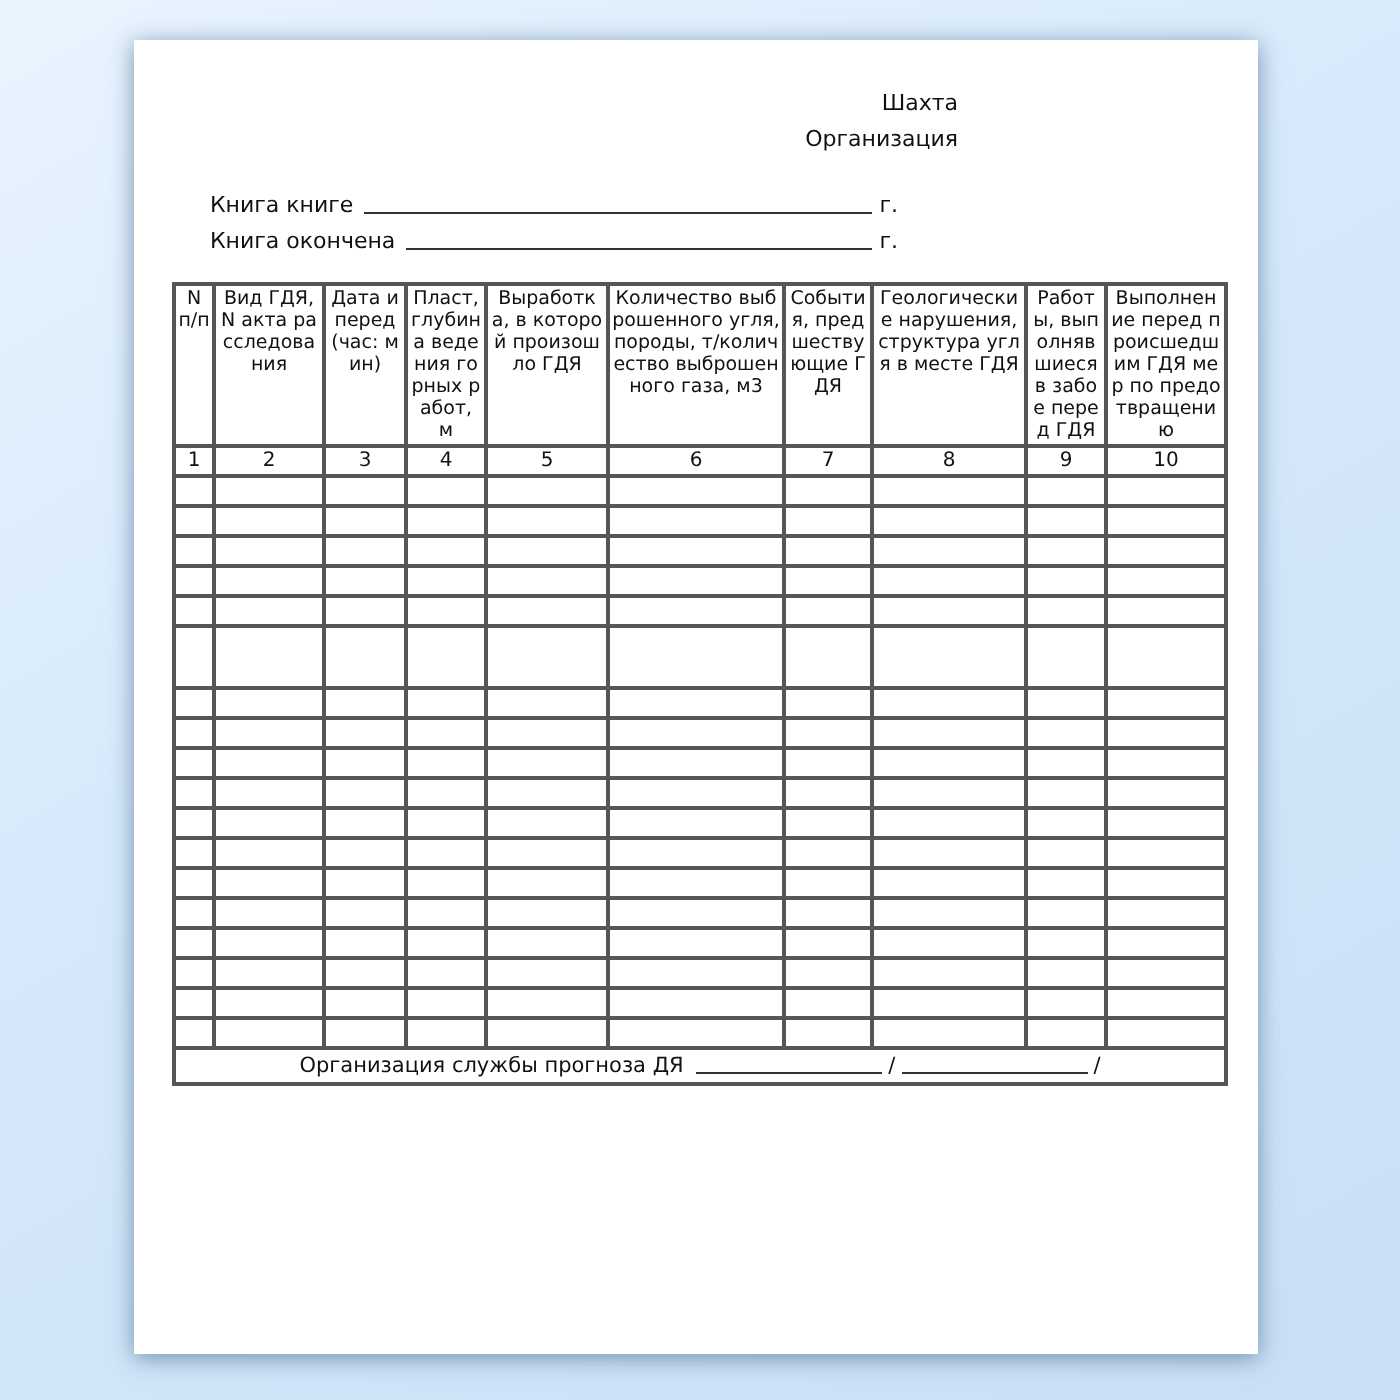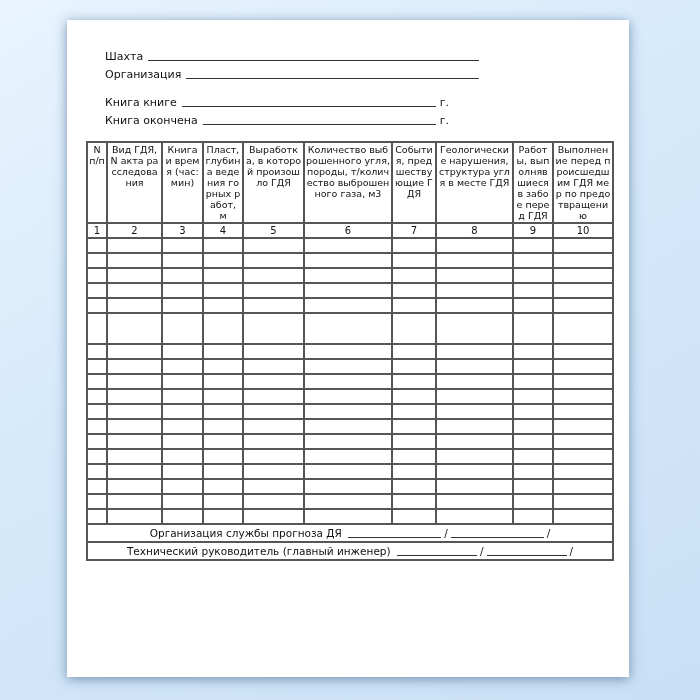--- a/index.html
+++ b/index.html
@@ -8,21 +8,21 @@
     background:linear-gradient(150deg,#e9f4fe 0%,#d7eafb 40%,#c9dff5 100%);
     font-family:"DejaVu Sans",sans-serif;color:#111;
   }
   .page{
     position:absolute;left:67px;top:20px;width:562px;height:657px;
     background:#ffffff;
     box-shadow:0 2px 11px rgba(104,136,168,0.9);
   }
   .fields{position:absolute;left:38px;top:25px;}
   .fieldrow{display:flex;align-items:flex-end;height:18px;font-size:11px;}
-  .fieldrow.w1{width:374px;}
+  .fieldrow.w1{width:374px;flex-direction:column;}
   .fieldrow.w2{width:344px;}
   .vgap{height:10px;}
   .fill{flex:1;border-bottom:1px solid #333;height:1px;margin:0 0 2px 5px;}
   .suffix{margin-left:4px;}
 
   table.gdya{
     position:absolute;left:19px;top:121px;width:448px;
     table-layout:fixed;border-collapse:separate;border-spacing:0;
     border:1px solid #565656;background:#fff;
   }
@@ -85,21 +85,21 @@
       <col class="c6">
         <col class="c7">
         <col class="c8">
         <col class="c9">
         <col class="c10">
     </colgroup>
     <tbody>
       <tr class="header">
         <td>N п/п</td>
         <td>Вид ГДЯ, N акта расследования</td>
-        <td>Книга и время (час: мин)</td>
+        <td>Дата и перед (час: мин)</td>
         <td>Пласт, глубина ведения горных работ, м</td>
         <td>Выработка, в которой произошло ГДЯ</td>
         <td>Количество выброшенного угля, породы, т/количество выброшенного газа, м3</td>
         <td>События, предшествующие ГДЯ</td>
         <td>Геологические нарушения, структура угля в месте ГДЯ</td>
         <td>Работы, выполнявшиеся в забое перед ГДЯ</td>
         <td>Выполнение перед происшедшим ГДЯ мер по предотвращению</td>
       </tr>
       <tr class="numrow">
         <td>1</td>
@@ -329,23 +329,17 @@
           <td></td>
           <td></td>
           <td></td>
         </tr>
         <tr class="sig sig1">
         <td colspan="10">
           <span>Организация службы прогноза ДЯ</span>
           <span class="sigline"></span><span>/</span><span class="sigline"></span><span>/</span>
         </td>
       </tr>
-      <tr class="sig sig2">
-        <td colspan="10">
-          <span>Технический руководитель (главный инженер)</span>
-          <span class="sigline"></span><span>/</span><span class="sigline"></span><span>/</span>
-        </td>
-      </tr>
     </tbody>
   </table>
 
 
 </div>
 
 </body></html>

